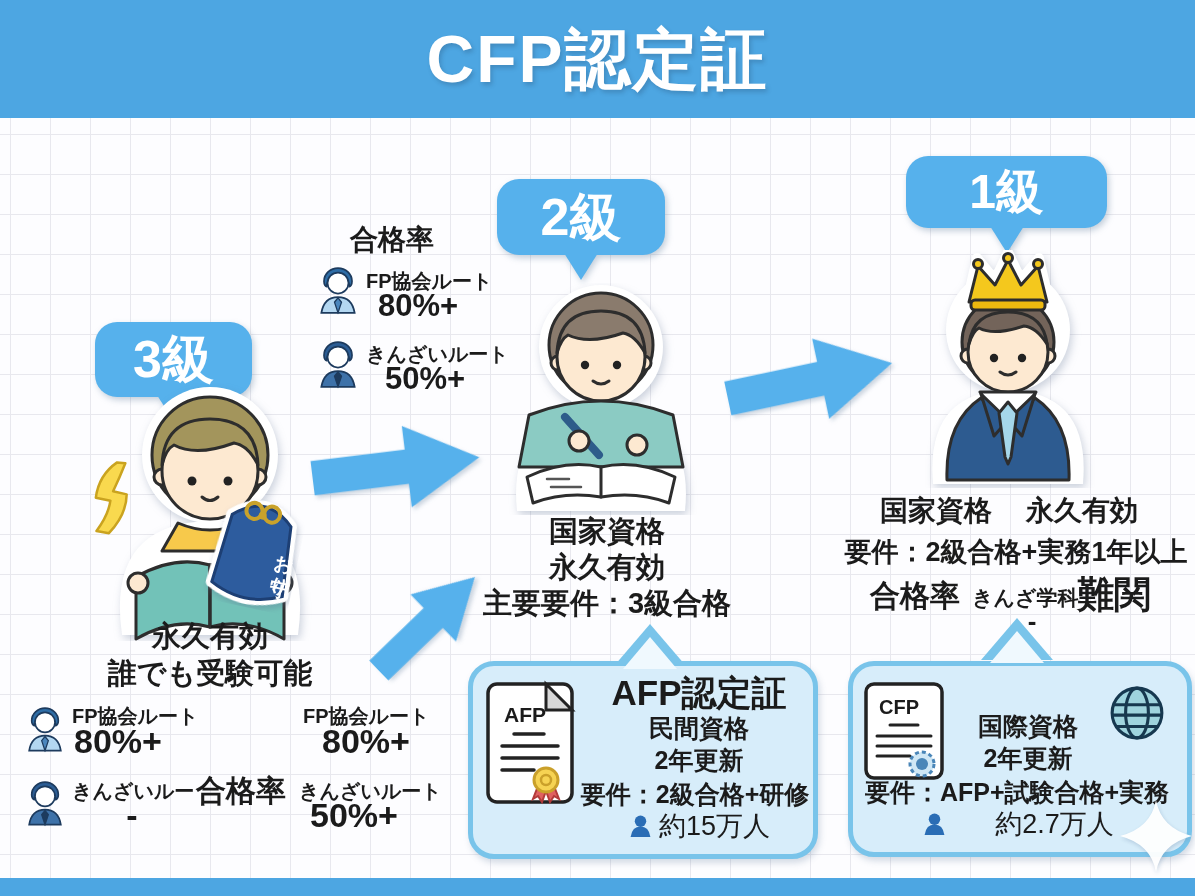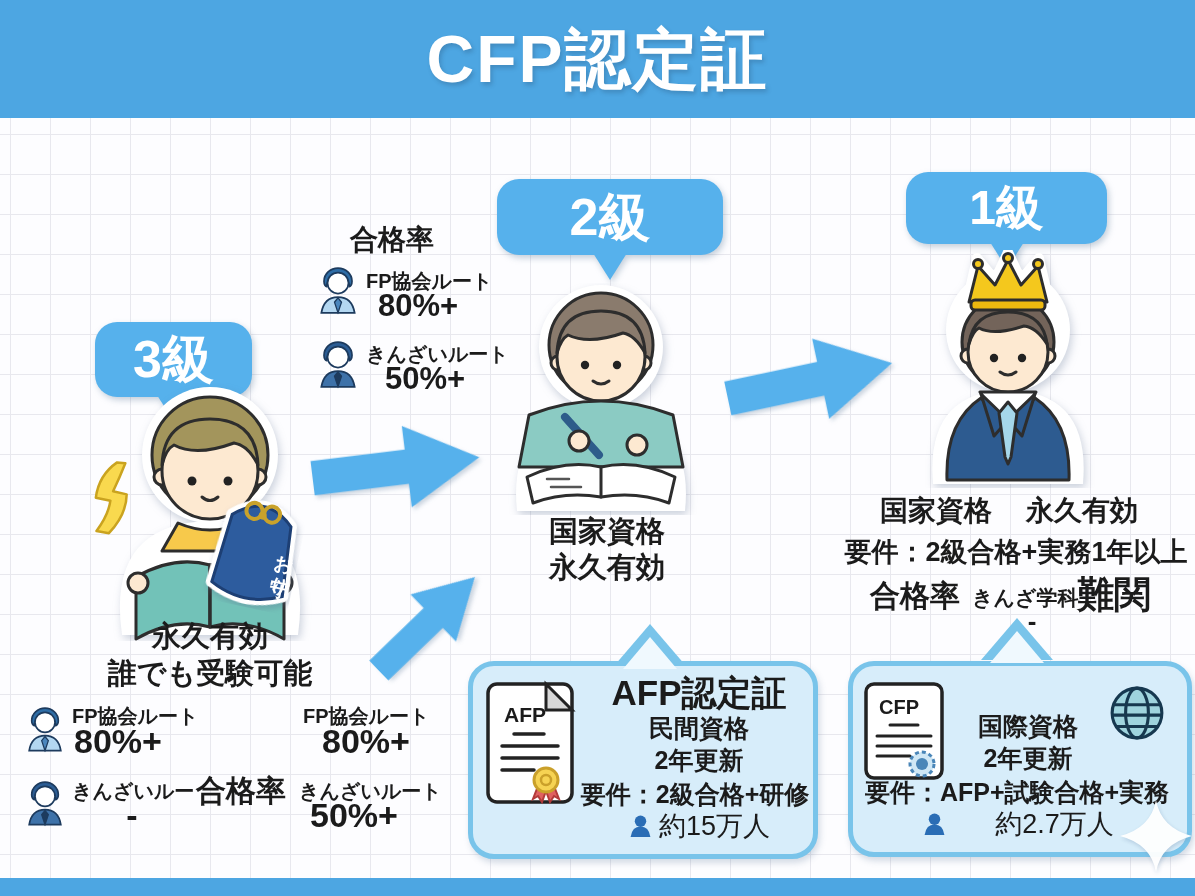--- a/index.html
+++ b/index.html
@@ -74,24 +74,24 @@
   </svg>
 
   <div class="abs header">
     <div class="page-title">CFP認定証</div>
   </div>
   <div class="abs footer"></div>
 
   <div class="abs bubble" style="left:95px;top:322px;width:157px;height:75px;">
     <span class="lbl" style="font-size:52px;line-height:75px;">3級</span>
   </div>
-  <div class="abs bubble" style="left:497px;top:179px;width:226px;height:76px;">
+  <div class="abs bubble" style="left:497px;top:179px;width:168px;height:76px;">
     <span class="lbl" style="font-size:52px;line-height:76px;">2級</span>
   </div>
-  <div class="abs bubble" style="left:906px;top:172px;width:201px;height:72px;text-align:center;">
+  <div class="abs bubble" style="left:906px;top:156px;width:201px;height:72px;text-align:center;">
     <span class="lbl" style="font-size:48px;line-height:72px;">1級</span>
   </div>
 
   <svg class="abs arrow" style="left:312px;top:421px;transform:rotate(-7deg);" width="168" height="94" viewBox="0 0 170 95">
       <use href="#sym-arrow"></use>
     </svg>
   <svg class="abs arrow" style="left:360px;top:586px;transform:rotate(-44deg);" width="134" height="76" viewBox="0 0 170 95">
       <use href="#sym-arrow"></use>
     </svg>
   <svg class="abs arrow" style="left:726px;top:331px;transform:rotate(-12deg);" width="168" height="100" viewBox="0 0 170 95">
@@ -173,20 +173,21 @@
       <circle cx="134" cy="162" r="10" fill="#fde9d1"></circle>
       <path d="M24,194 q38,-18 74,-10 q36,-8 74,10 l-6,26 q-32,-12 -68,-6 q-36,-6 -68,6 Z" fill="#fff"></path>
       <line x1="98" y1="184" x2="98" y2="214"></line>
       <path d="M44,196 h22 M48,204 h30" stroke="#555" stroke-width="2.5"></path>
     </g>
   </svg>
 
   <div class="abs notes" style="left:452px;top:513px;width:310px;line-height:36px;">
     <div>国家資格</div>
     <div>永久有効</div>
+    <div>主要要件：3級合格</div>
   </div>
 
   <svg class="abs" style="left:917px;top:250px;" width="182" height="238" viewBox="0 0 182 238">
     <g style="filter:drop-shadow(2px 4px 4px rgba(90,110,140,.3));">
       <circle cx="91" cy="80" r="62" fill="#fff"></circle>
       <path d="M16,234 q-8,-92 75,-94 q83,2 75,94 Z" fill="#fff"></path>
       <path d="M50,52 L60,8 L78,30 L91,2 L104,30 L122,8 L132,52 Z" fill="#fff" stroke="#fff" stroke-width="10" stroke-linejoin="round"></path>
     </g>
     <g stroke="#2d2d2d" stroke-width="3" stroke-linejoin="round" stroke-linecap="round">
       <circle cx="91" cy="92" r="46" fill="#73645a"></circle>

